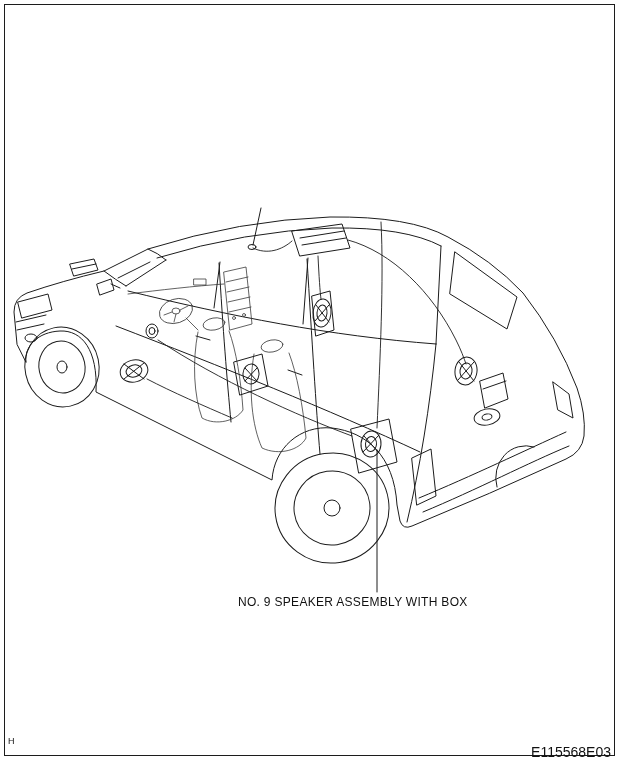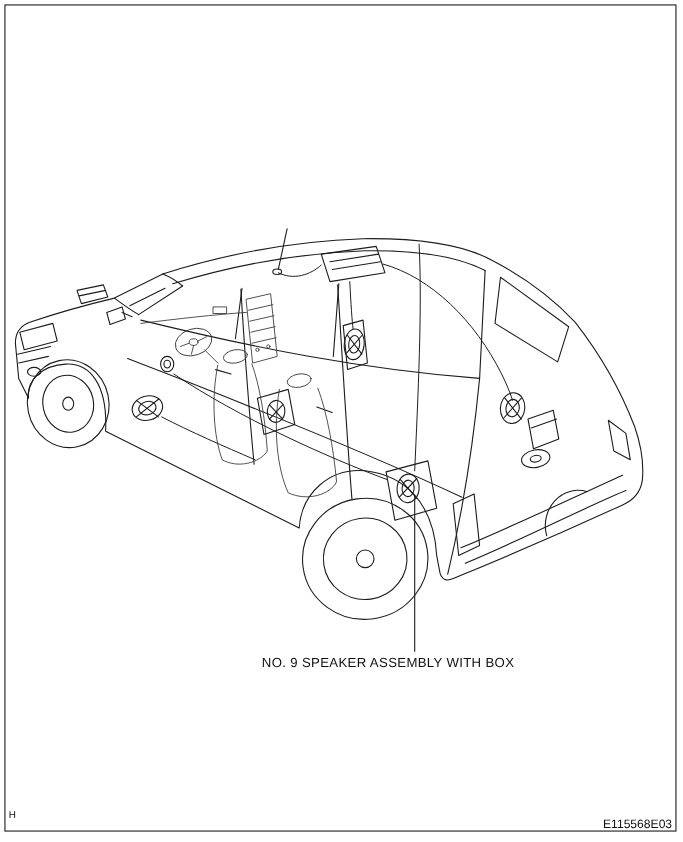--- a/index.html
+++ b/index.html
@@ -44,21 +44,21 @@
     position: absolute;
     left: 8px;
     top: 736px;
     font-size: 9px;
     color: #111111;
   }
   .footer-right {
     position: absolute;
     right: 10px;
     top: 744px;
-    font-size: 11px;
+    font-size: 14px;
     color: #111111;
   }
 </style>
 </head>
 <body>
 
 <div class="page">
 
   <div class="frame"></div>
 

